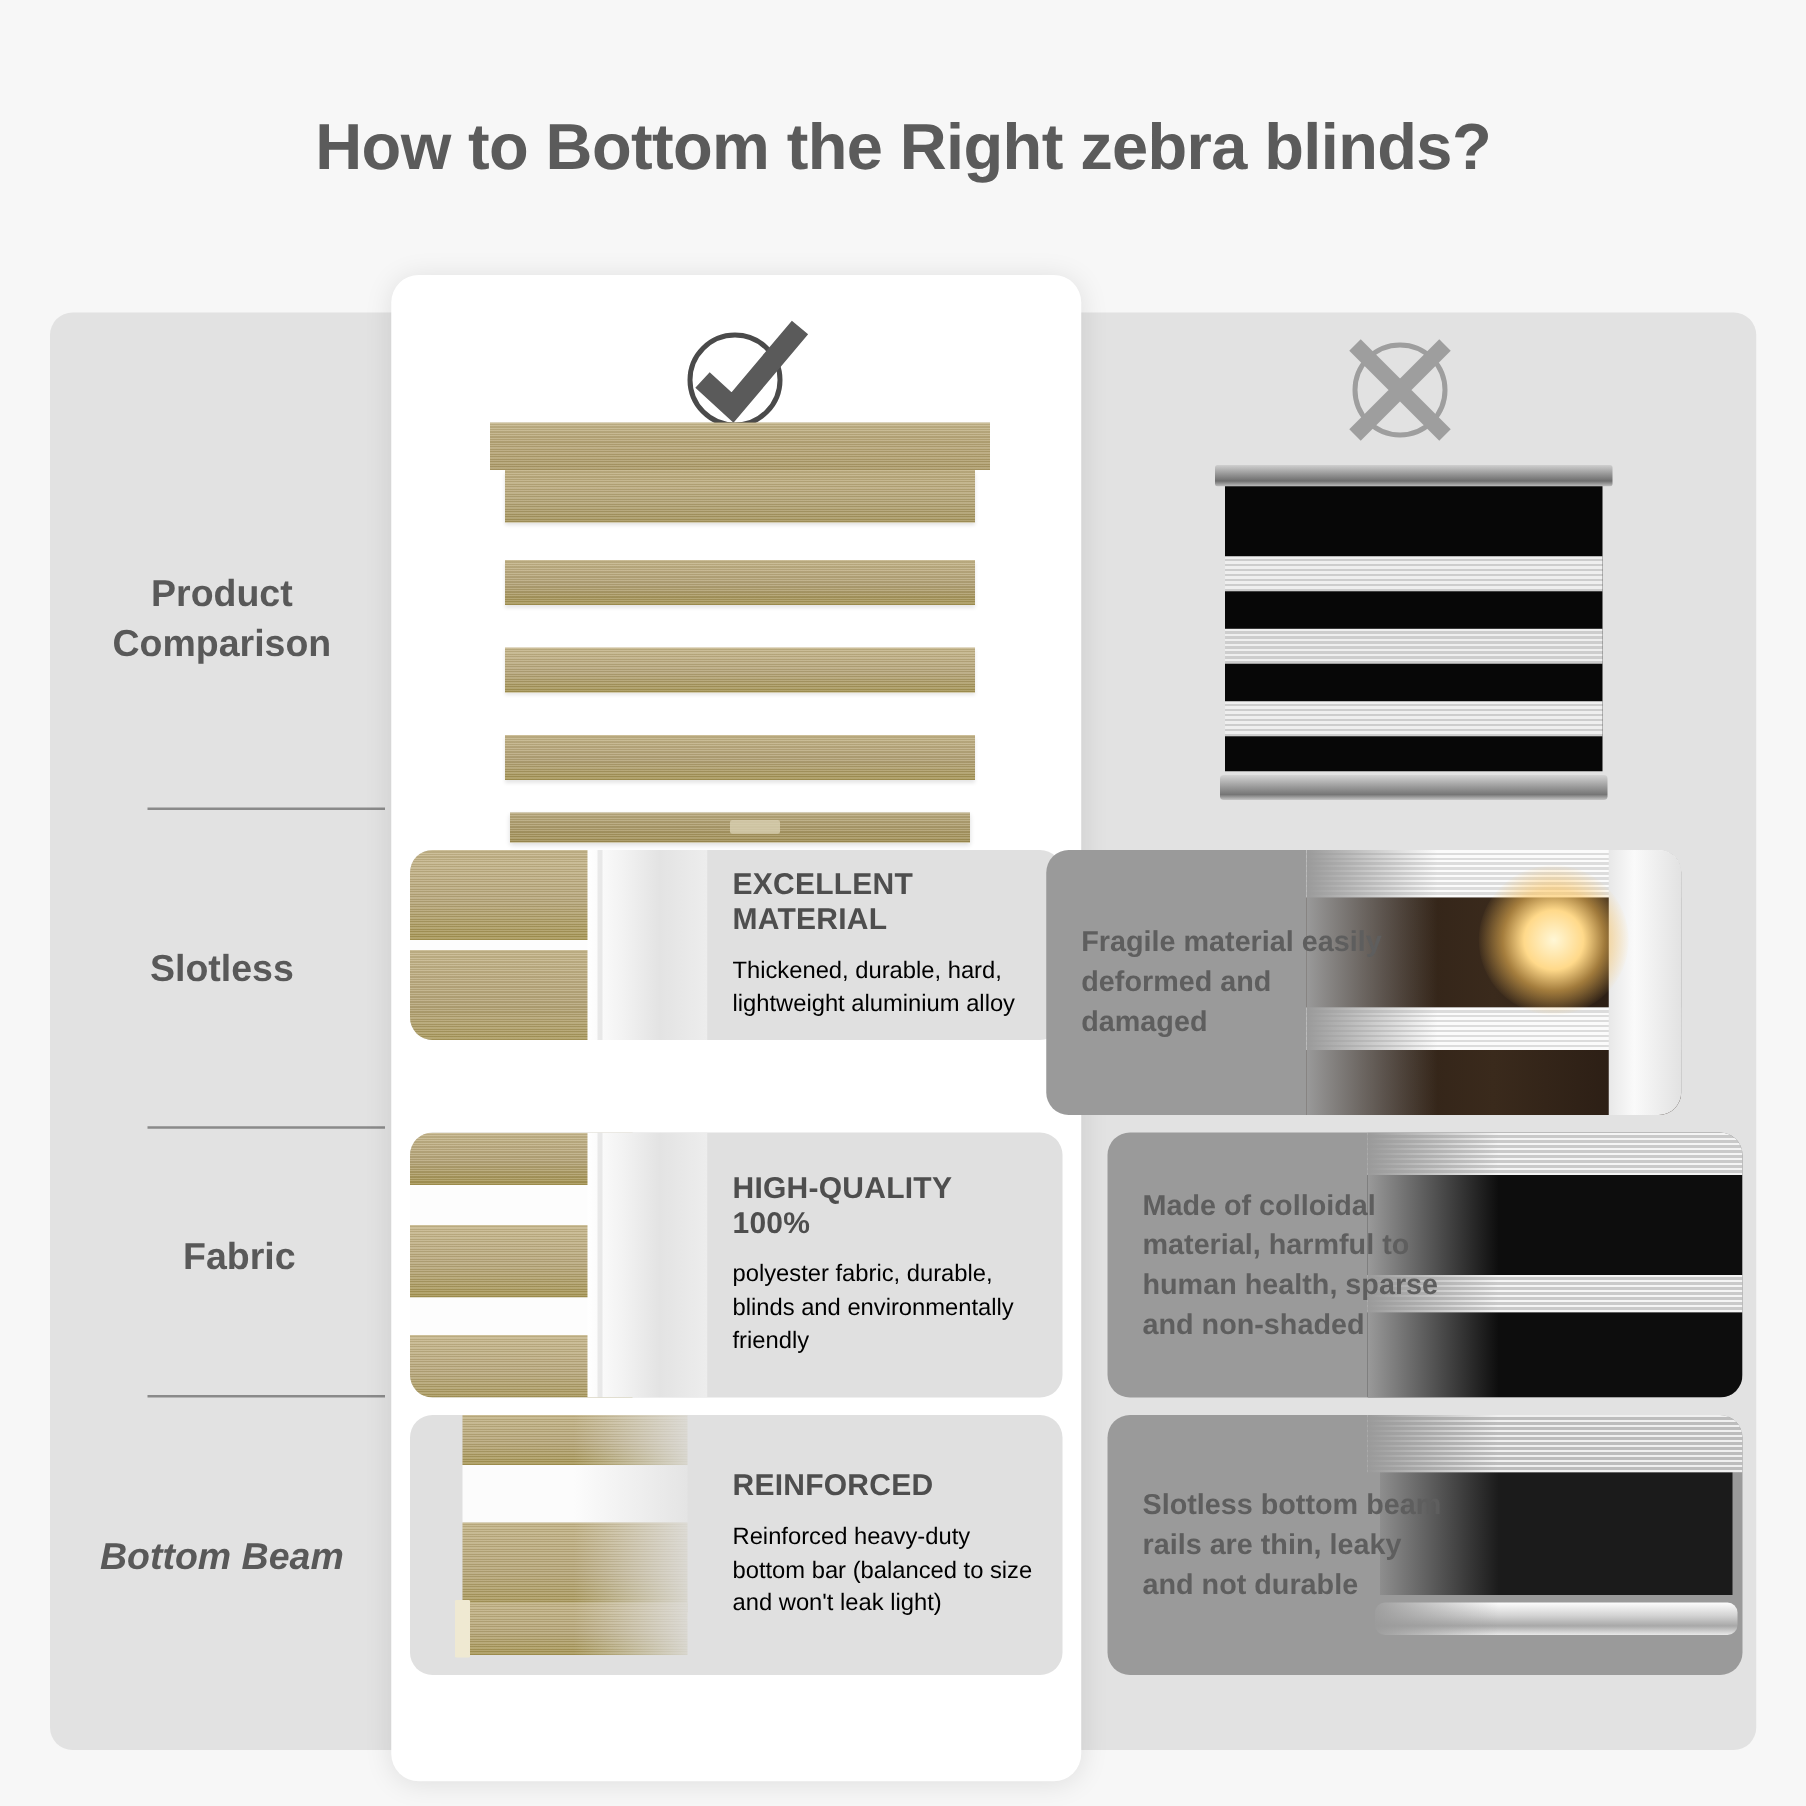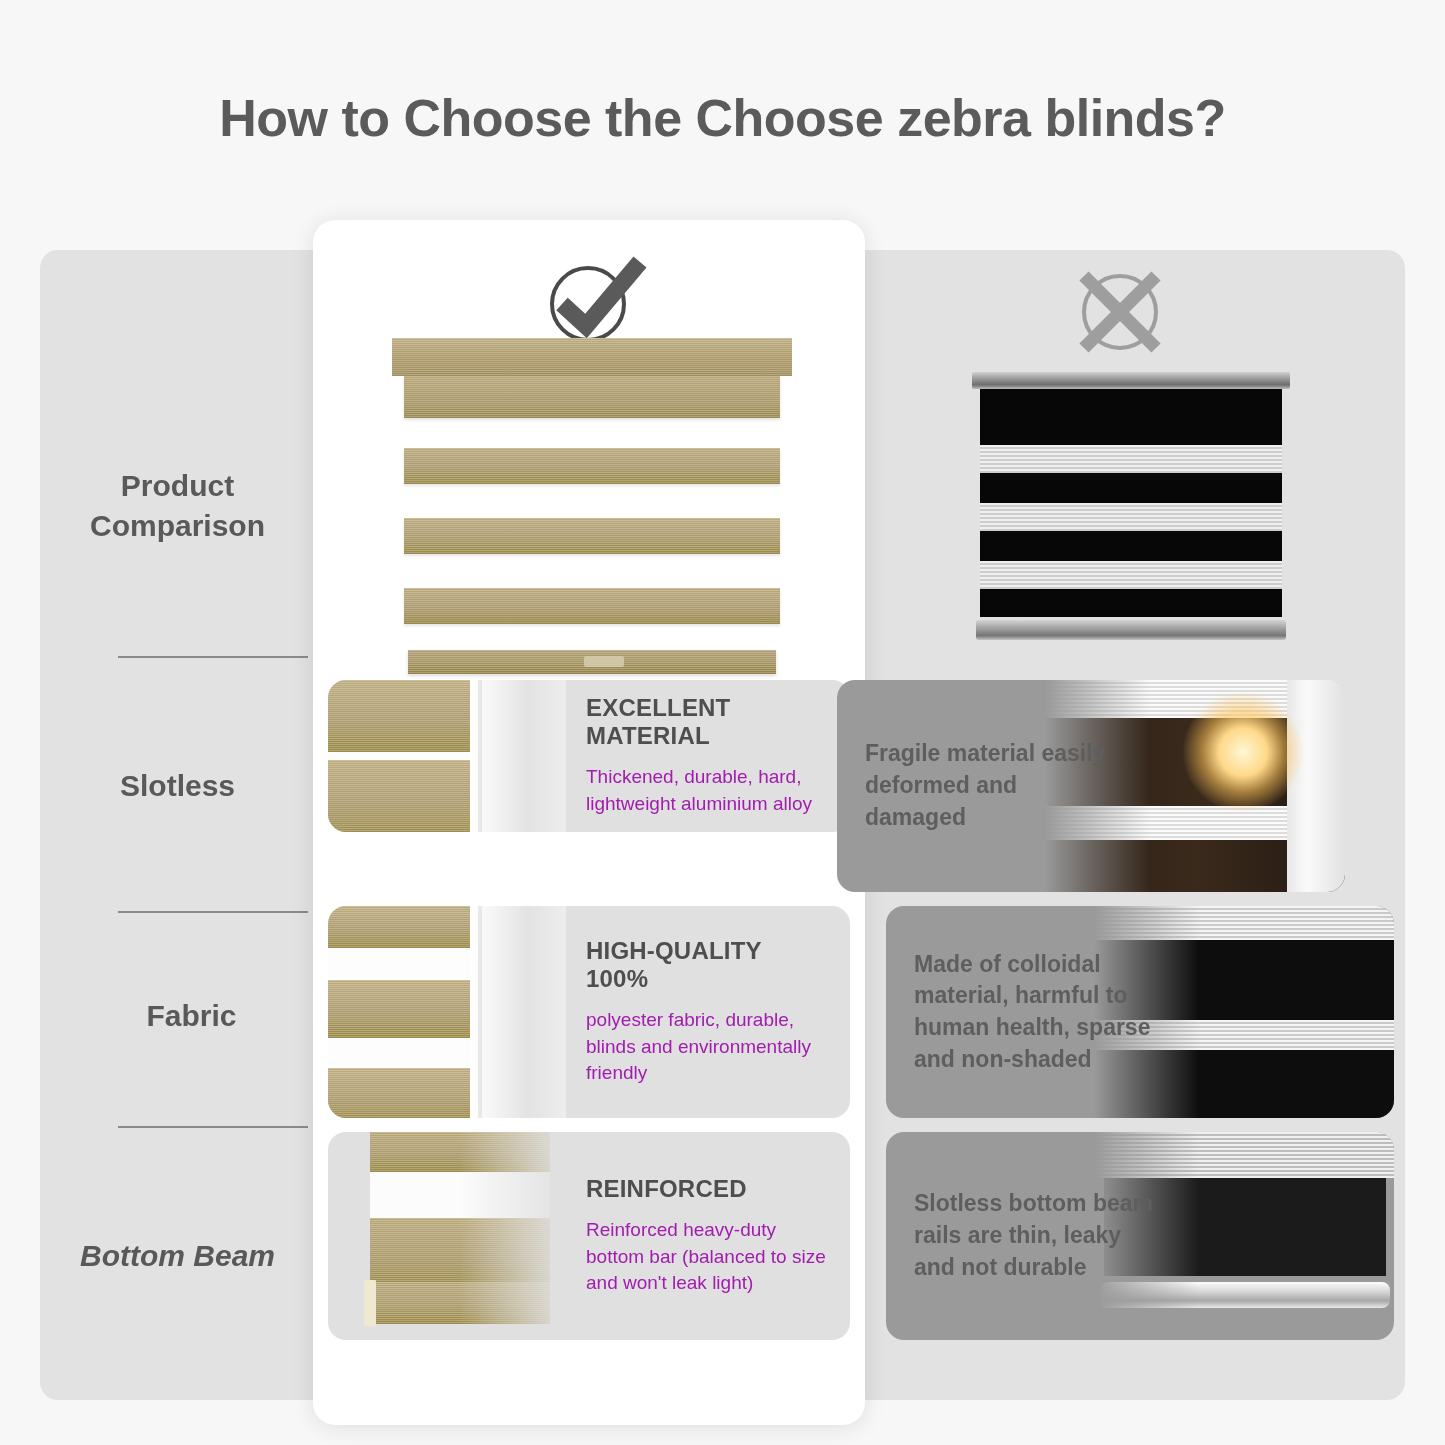--- a/index.html
+++ b/index.html
@@ -22,21 +22,21 @@
   
   .backdrop {
     position:absolute; left:40px; top:250px;
     width:1365px; height:1150px;
     background:#e2e2e2;
     border-radius:18px;
   }
 
   
   .labels {
-    position:absolute; left:40px; top:256px;
+    position:absolute; left:40px; top:246px;
     width:275px; height:1150px;
   }
   .label-cell {
     position:absolute; left:0; width:275px;
     display:flex; align-items:center; justify-content:center;
     text-align:center;
     font-size:30px; font-weight:bold; color:#595959;
     line-height:1.35;
   }
   .label-div {
@@ -140,21 +140,21 @@
   }
   .card-good .copy {
     position:absolute; left:258px; right:20px; top:0; bottom:0;
     display:flex; flex-direction:column; justify-content:center;
   }
   .copy-head {
     font-size:24px; font-weight:bold; color:#4e4e4e;
     letter-spacing:0.2px; margin-bottom:14px;
   }
   .copy-body {
-    font-size:19px; color:#a21caf; line-height:1.42;
+    font-size:19px; color:#000000; line-height:1.42;
   }
 
   
   .card-bad {
     position:absolute;
     background:#9a9a9a;
     border-radius:18px;
     overflow:hidden;
   }
   .card-bad .copy {
@@ -235,21 +235,21 @@
   .fine-lines {
     position:absolute;
     background:repeating-linear-gradient(180deg,#f0f0f0 0px,#f0f0f0 2px,#bdbdbd 2px,#bdbdbd 4px);
   }
   .fade-l { position:absolute; inset:0; background:linear-gradient(90deg,#9a9a9a 0%,rgba(154,154,154,0.0) 35%); }
   .fade-l-lite { position:absolute; inset:0; background:linear-gradient(90deg,#e0e0e0 0%,rgba(224,224,224,0.0) 32%); }
 </style>
 </head>
 <body>
 
-<div class="title">How to Choose the Choose zebra blinds?</div>
+<div class="title">How to Bottom the Right zebra blinds?</div>
 
 <div class="backdrop"></div>
 
 <div class="labels">
   <div class="label-cell" style="top:160px;height:180px;">Product Comparison</div>
   <div class="label-div" style="top:400px;"></div>
 
   <div class="label-cell" style="top:470px;height:120px;">Slotless</div>
   <div class="label-div" style="top:655px;"></div>
 

